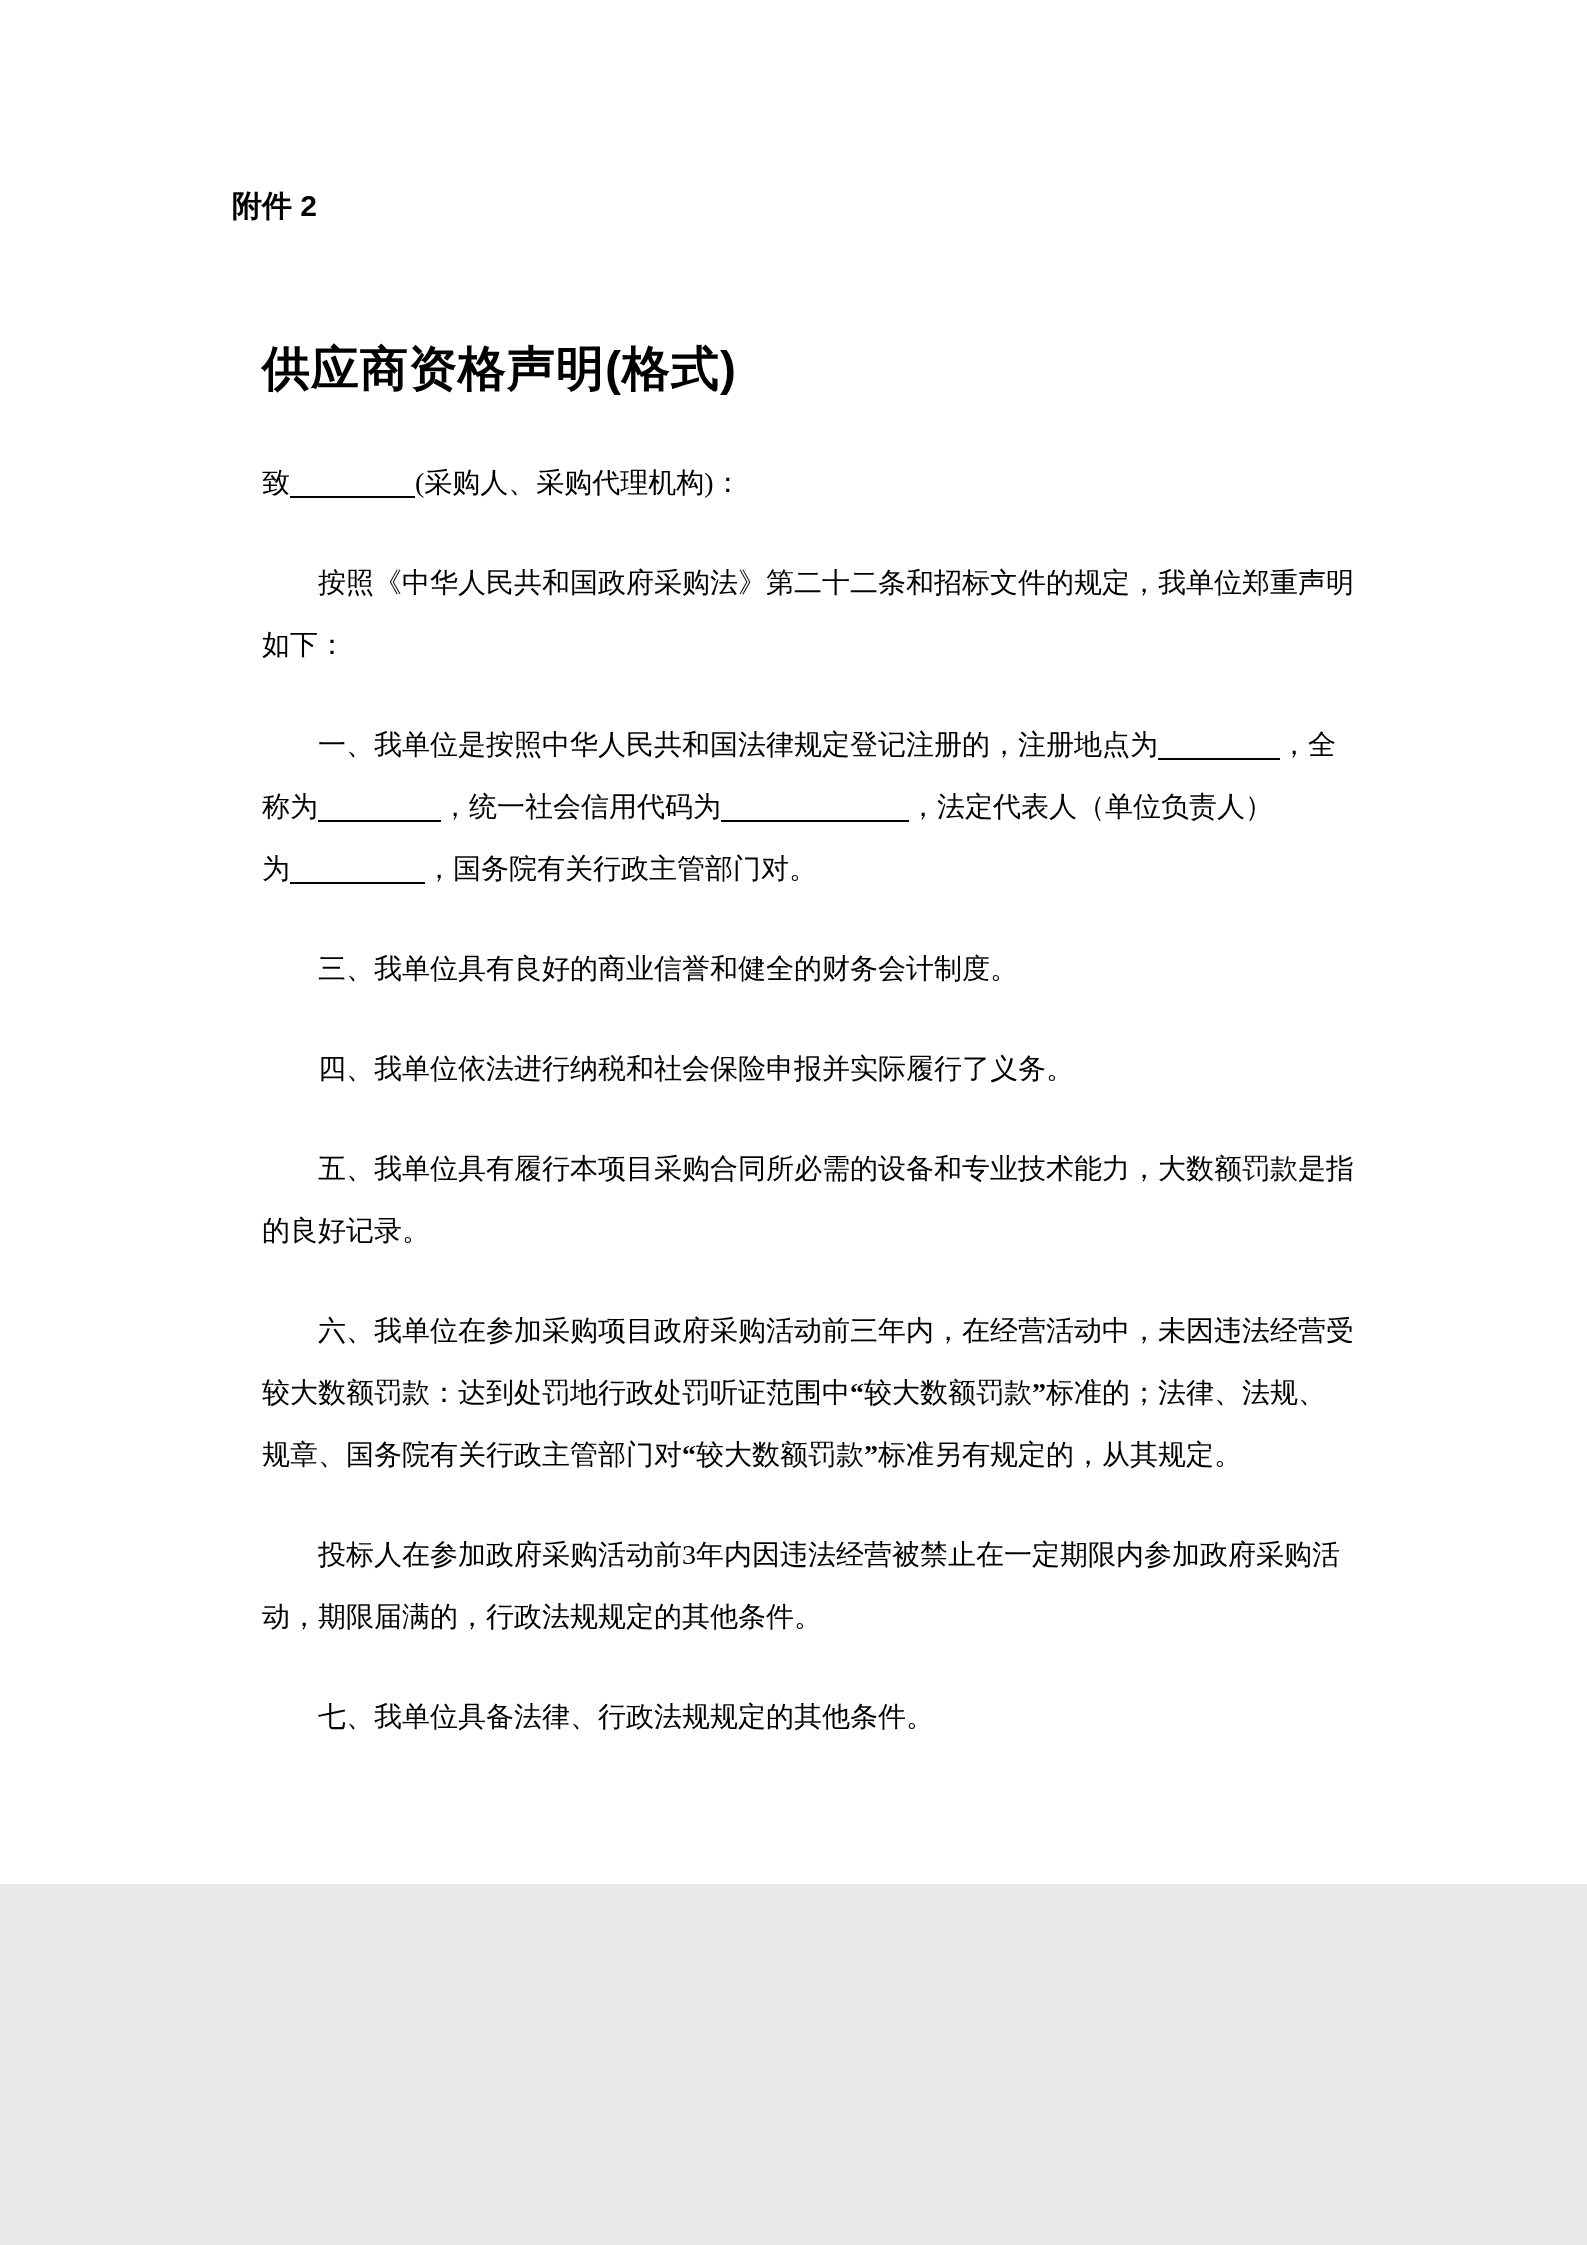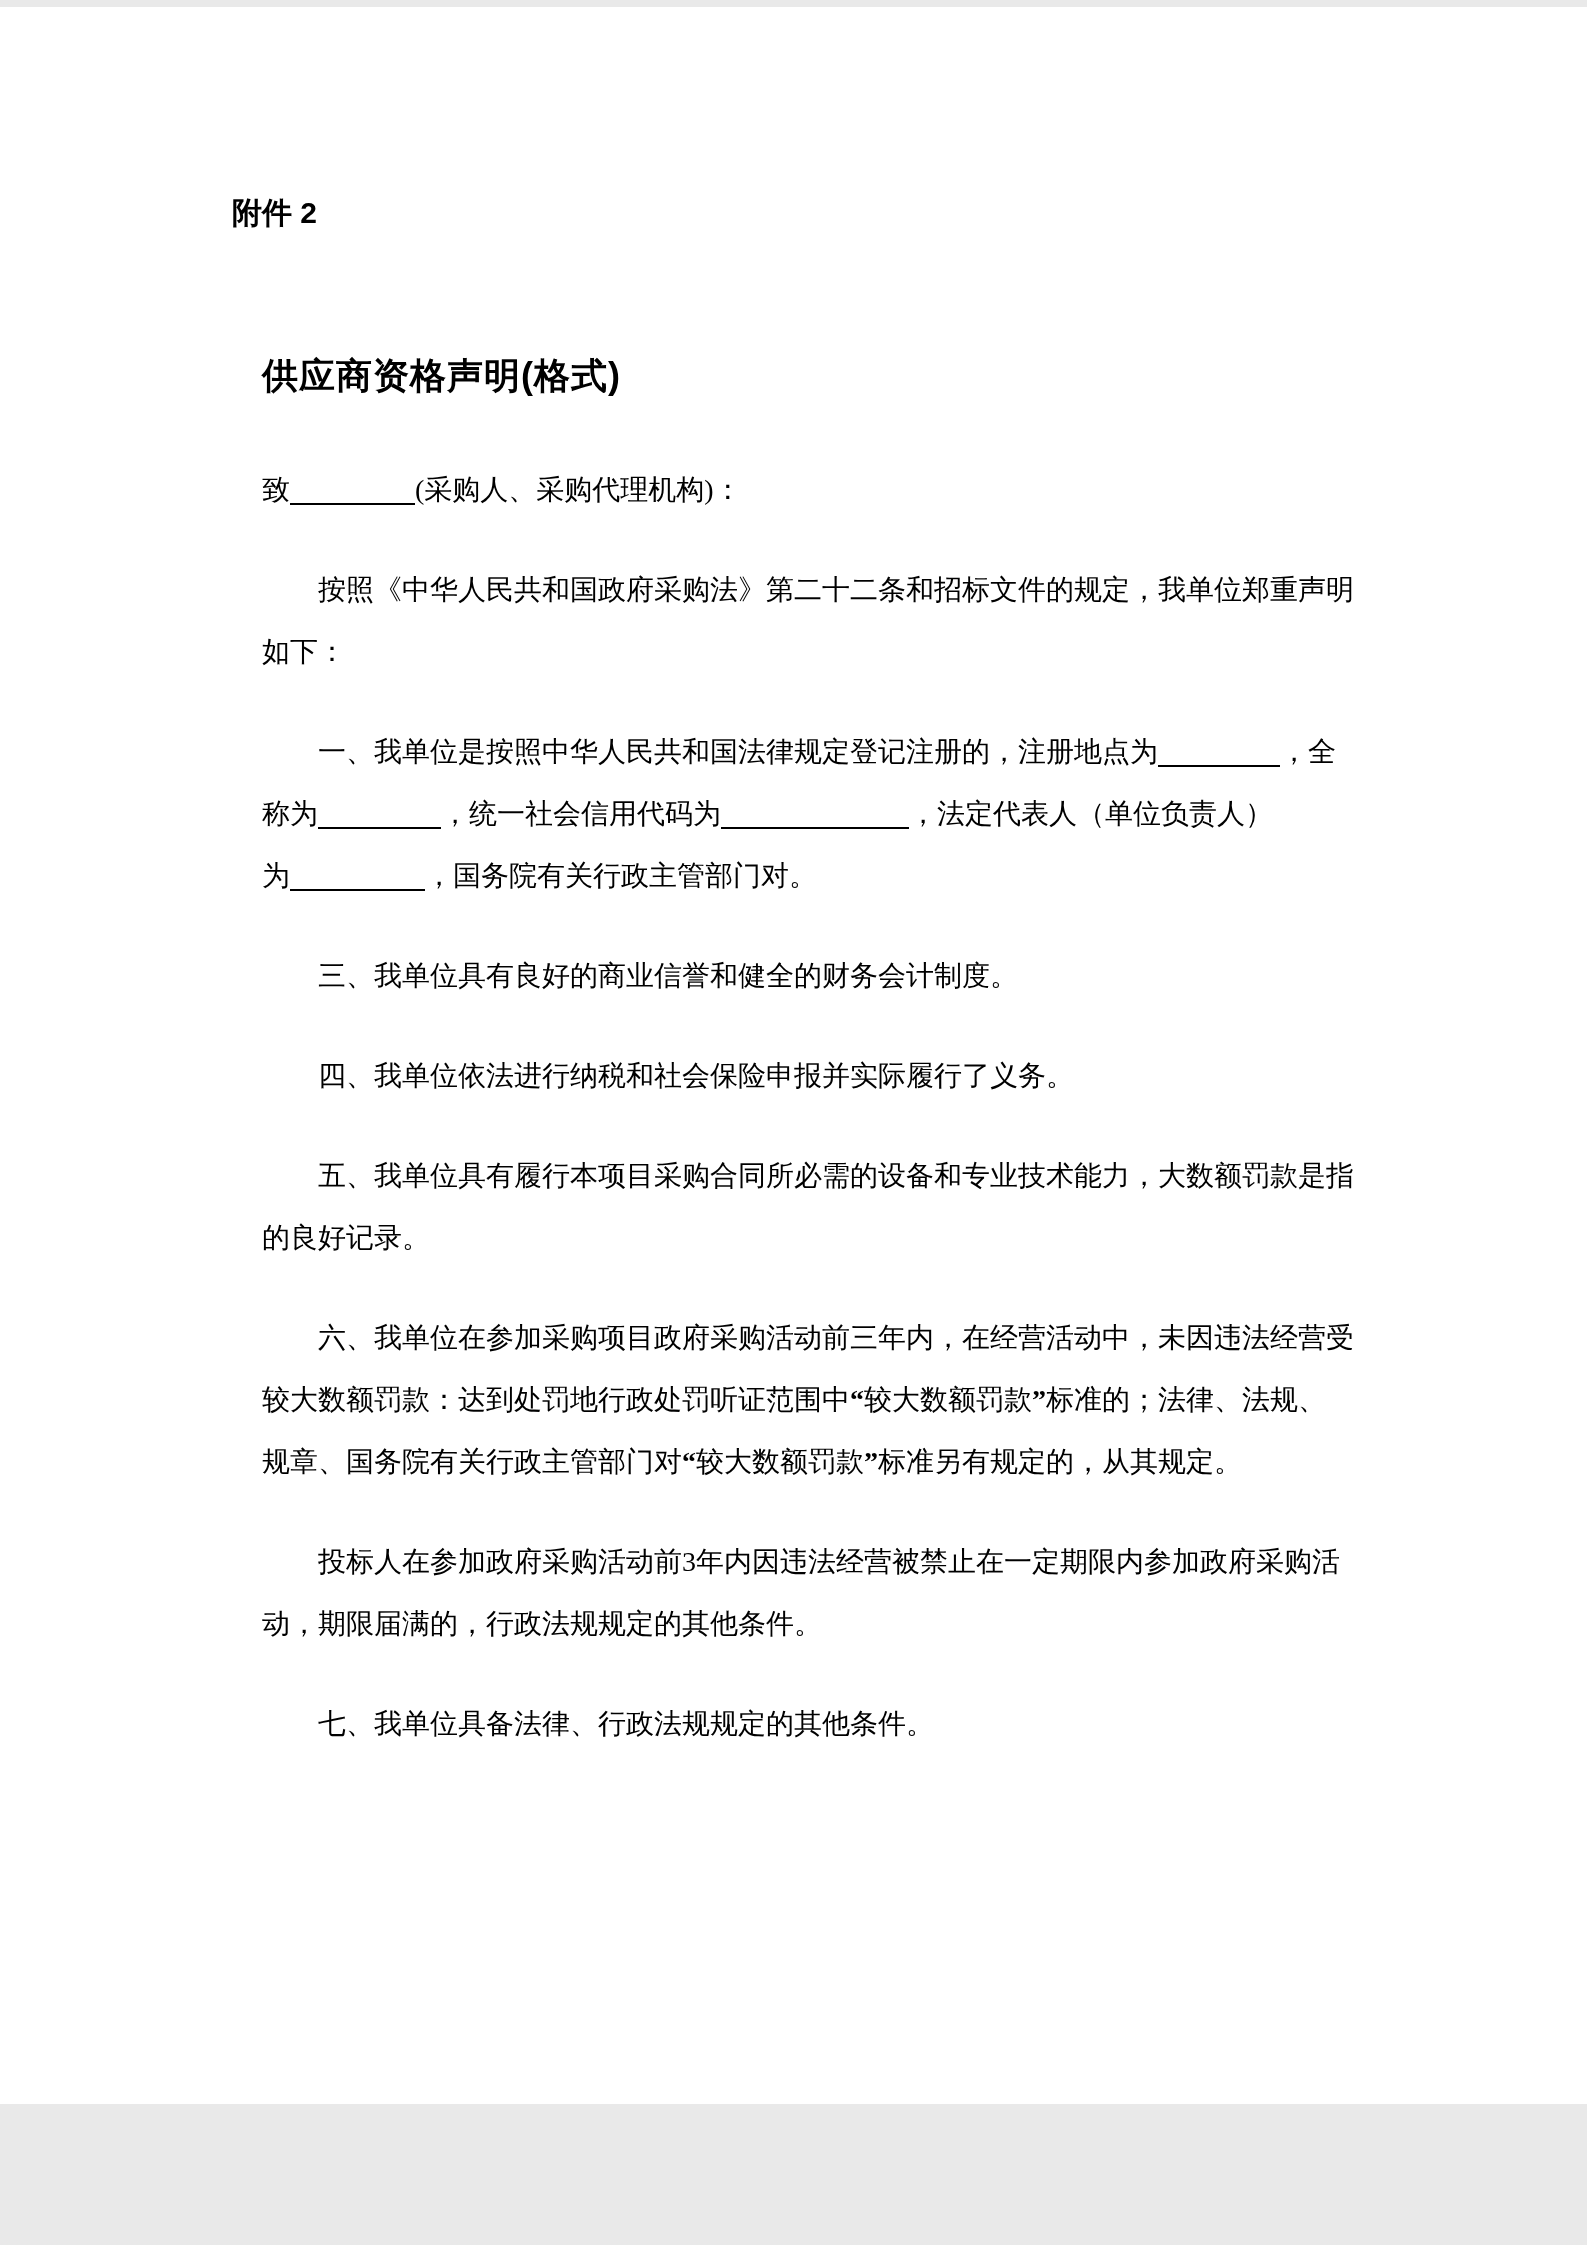--- a/index.html
+++ b/index.html
@@ -1,41 +1,41 @@
 <!DOCTYPE html>
 <html><head>
 <meta charset="utf-8">
 <style>
   html,body { margin:0; padding:0; background:#e9e9e9; }
   .page {
     position: relative;
     width: 1587px;
-    height: 2097px;
-    margin: 7px auto;
+    height: 1884px;
+    margin: 0 auto;
     background: #ffffff;
     box-sizing: border-box;
     padding: 190px 180px 0 262px;
     overflow: hidden;
     color: #000;
     font-family: "Liberation Serif", "DejaVu Serif", serif;
     font-size: 28px;
     line-height: 62px;
   }
   .attach {
     margin-left: -30px;
     font-family: "Liberation Sans", "DejaVu Sans", sans-serif;
     font-weight: bold;
     font-size: 30px;
     line-height: 32px;
   }
   .doc-title {
     margin-top: 124px;
     font-family: "Liberation Sans", "DejaVu Sans", sans-serif;
     font-weight: bold;
-    font-size: 36px;
+    font-size: 48px;
     line-height: 46px;
     letter-spacing: 1px;
   }
   .body { margin-top: 60px; }
   .para { margin: 0 0 38px 0; }
   .para:last-child { margin-bottom: 0; }
   .line { white-space: nowrap; }
   .para.indent .line:first-child { text-indent: 56px; }
   .blank {
     display: inline-block;

